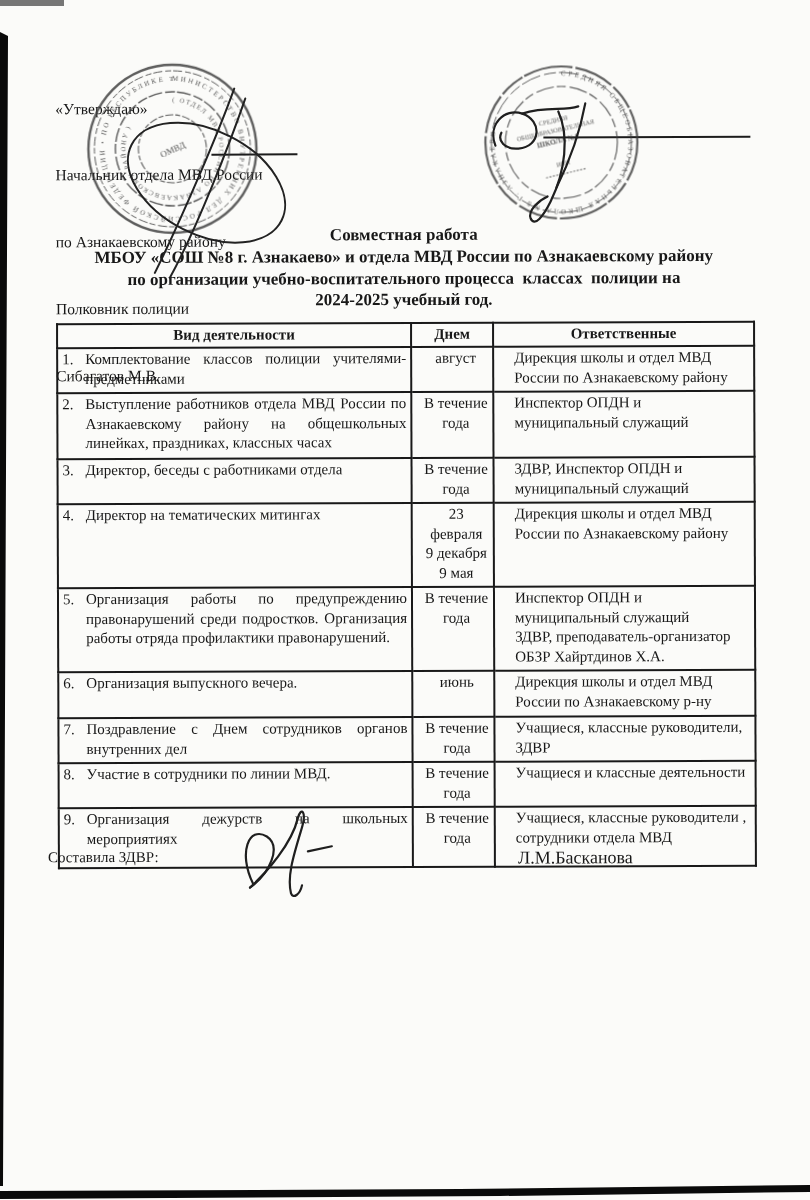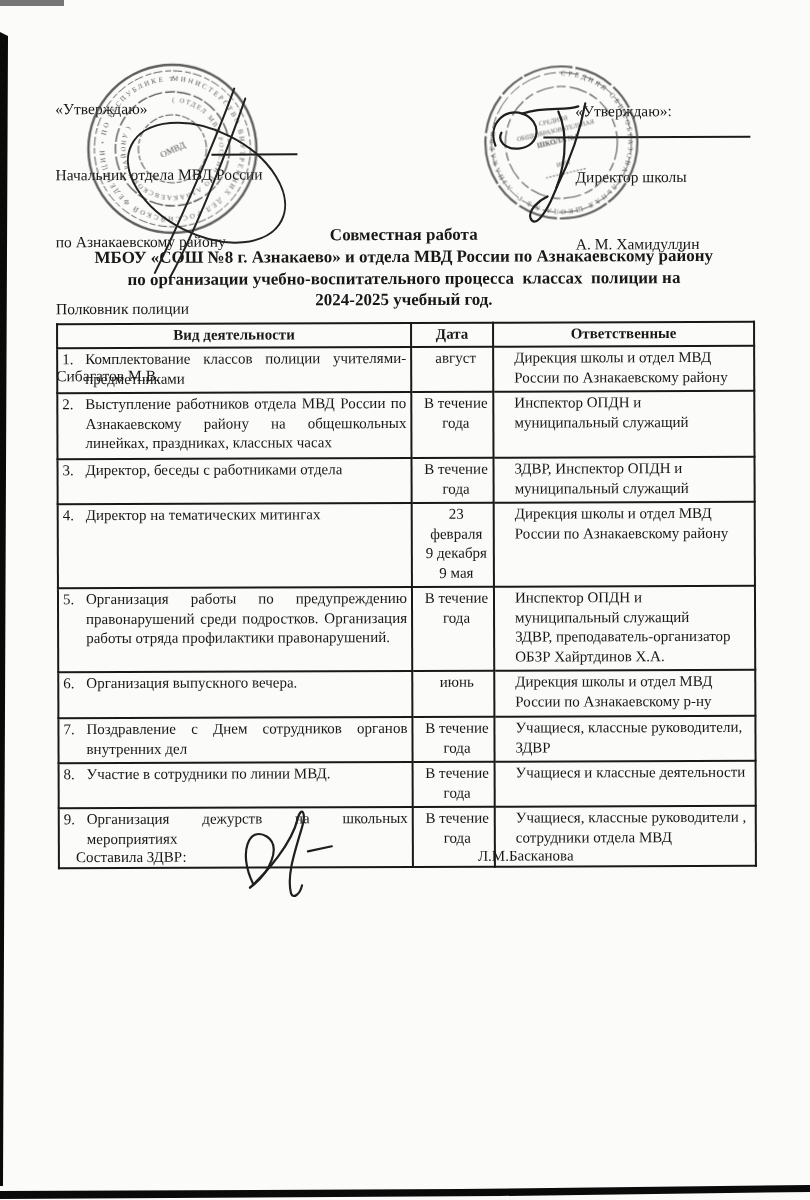--- a/index.html
+++ b/index.html
@@ -39,67 +39,62 @@
   tbody tr:nth-child(2) td{height:60px}
   tbody tr:nth-child(3) td{height:26px}
   tbody tr:nth-child(4) td{height:76px}
   tbody tr:nth-child(5) td{height:72px}
   tbody tr:nth-child(6) td{height:40px}
   tbody tr:nth-child(7) td{height:31px}
   tbody tr:nth-child(8) td{height:37px}
   tbody tr:nth-child(9) td{height:54px}
 
   
-  .footer-label{position:absolute;left:47px;top:848px;font-size:15px;margin-left:28px;}
-  .footer-name{position:absolute;left:477px;top:848px;font-size:15px;font-family:Liberation Serif, serif;}
+  .footer-label{position:absolute;left:47px;top:848px;font-size:15px;}
+  .footer-name{position:absolute;left:517px;top:848px;font-size:18px;font-family:Liberation Serif, serif;}
 
   
   svg.overlay{position:absolute;inset:0;pointer-events:none;}
   .stampink{opacity:.82;}
   .stamptext{fill:#343434;font-family:"Liberation Serif",serif;}
 </style>
 </head>
 <body>
 
 <div class="sheet">
 
   <div class="hdr hdr-left">
     <div>«Утверждаю»</div>
     <div>Начальник отдела МВД России</div>
     <div>по Азнакаевскому району</div>
     <div>Полковник полиции</div>
     <div>Сибагатов М.В.</div>
   </div>
   <div class="sig-line left"></div>
 
-  <div class="hdr hdr-right">
-    <div>«Утверждаю»:</div>
-    <div>Директор школы</div>
-    <div>А. М. Хамидуллин</div>
-  </div>
   <div class="sig-line right"></div>
 
   <div class="title">
     <div>Совместная работа</div>
     <div>МБОУ «СОШ №8 г. Азнакаево» и отдела МВД России по Азнакаевскому району</div>
     <div>по организации учебно-воспитательного процесса  классах  полиции на</div>
     <div>2024-2025 учебный год.</div>
   </div>
 
   <div class="tablewrap">
     <table>
       <colgroup>
         <col style="width:354px">
           <col style="width:82px">
           <col style="width:261px">
       </colgroup>
       <thead>
         <tr>
           <th>Вид деятельности</th>
-          <th>Дата</th>
+          <th>Днем</th>
           <th>Ответственные</th>
         </tr>
       </thead>
       <tbody>
           <tr>
             <td class="act">
               <div class="actwrap">
                 <span class="num">1.</span>
                 <span class="txt">Комплектование классов  полиции учителями-предметниками</span>
               </div>

